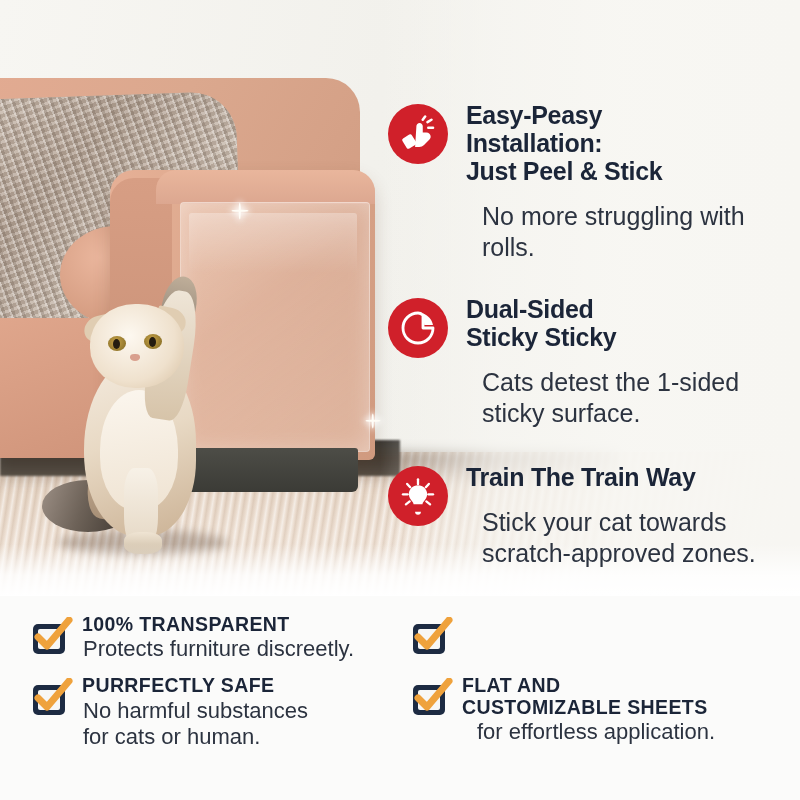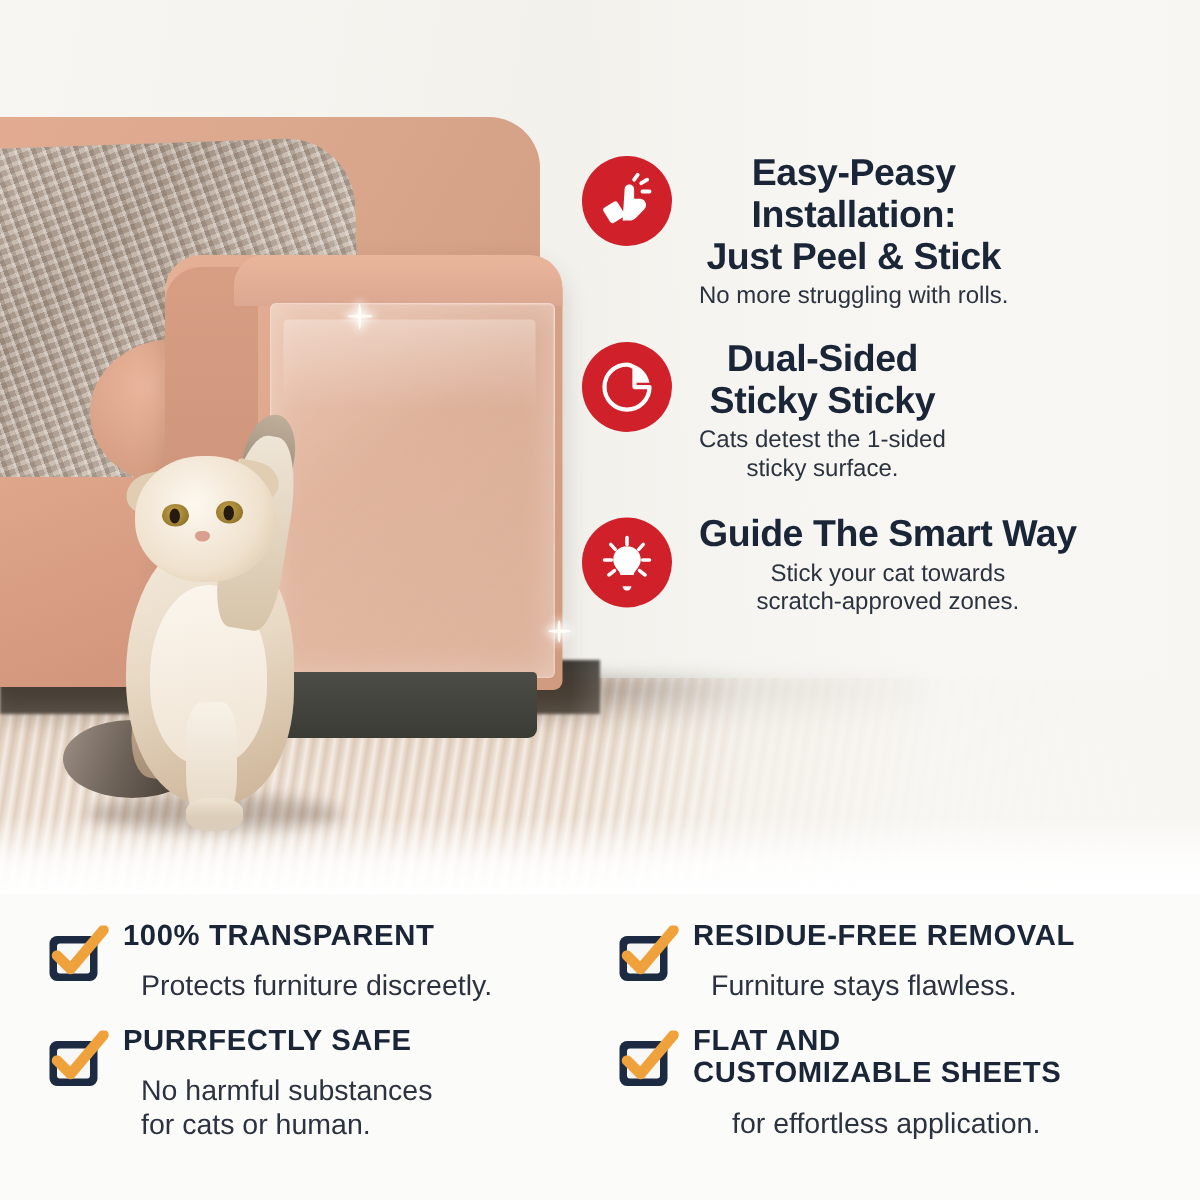--- a/index.html
+++ b/index.html
@@ -197,63 +197,63 @@
   .photo-fade{
     position:absolute;left:0;bottom:0;width:800px;height:52px;
     background:linear-gradient(180deg,rgba(255,255,255,0) 0%, rgba(255,255,255,.85) 60%, #ffffff 100%);
   }
   .photo-right-fade{
     position:absolute;right:0;top:0;width:420px;height:596px;
     background:linear-gradient(90deg,rgba(247,246,242,0) 0%, rgba(247,246,242,.78) 28%, rgba(248,247,243,.96) 58%, #f7f6f2 100%);
   }
 
   
-  .features{position:absolute;left:388px;top:100px;width:404px;text-align:center;}
+  .features{position:absolute;left:388px;top:100px;width:404px;}
   .feature{display:flex;align-items:flex-start;margin-bottom:16px;}
   .fico{
     flex:0 0 auto;width:60px;height:60px;border-radius:50%;
     display:flex;align-items:center;justify-content:center;margin-right:18px;margin-top:4px;
   }
   .ftext{padding-top:1px;}
   .fhead{
     font-size:25px;font-weight:bold;line-height:1.12;letter-spacing:-0.3px;
     color:#1b2538;margin:0 0 3px 0;white-space:pre-line;
   }
   .fsub{
-    font-size:16px;line-height:1.22;color:#2c3340;margin:0;white-space:pre-line;
+    font-size:25px;line-height:1.22;color:#2c3340;margin:16px;white-space:pre-line;
   }
 
   
   .checklist{
     position:absolute;left:0;top:596px;width:800px;height:204px;background:#fbfbfa;
   }
   .cl-grid{
     position:absolute;left:30px;top:16px;width:760px;
-    display:grid;grid-template-columns:380px 380px;row-gap:0;
+    display:grid;grid-template-columns:380px 380px;row-gap:10px;
   }
   .cl-item{display:flex;align-items:flex-start;}
   .cl-box{flex:0 0 auto;width:40px;height:40px;position:relative;margin-right:12px;margin-top:7px;}
   .cl-sq{
     position:absolute;left:3px;top:5px;width:32px;height:30px;border-radius:5px;
     background:#1d2b42;
   }
   .cl-sq::after{
     content:"";position:absolute;left:5px;top:5px;width:22px;height:20px;
     border-radius:2px;background:#f7f7f5;
   }
   .cl-check{
     position:absolute;left:1px;top:-2px;width:42px;height:38px;
   }
   .cl-txt{padding-top:2px;}
   .cl-head{
     font-size:19.5px;font-weight:bold;letter-spacing:.4px;line-height:1.1;
     color:#1b2538;margin:0 0 1px 0;white-space:pre-line;
   }
   .cl-sub{
-    font-size:19px;line-height:1.18;color:#2c3340;margin:12px;white-space:pre-line;
+    font-size:22px;line-height:1.18;color:#2c3340;margin:1px;white-space:pre-line;
   }
   .cl-item.indent .cl-sub{padding-left:14px;}
 </style>
 </head>
 <body>
 
 <div id="canvas">
 
   <div class="photo">
     <div class="wall"></div>
@@ -360,21 +360,21 @@
           </g>
           <path d="M24 11 c-6.2 0-11 4.7-11 10.6 0 4.1 2.2 6.6 3.8 8.6 1.2 1.5 1.8 2.4 1.8 3.8 h10.8 c0-1.4 .6-2.3 1.8-3.8 1.6-2 3.8-4.5 3.8-8.6 C35 15.7 30.2 11 24 11 Z" fill="#ffffff"></path>
           <g stroke="#D0202A" stroke-width="1.8" stroke-linecap="round">
             <line x1="19.5" y1="37" x2="28.5" y2="37"></line>
             <line x1="20.2" y1="40" x2="27.8" y2="40"></line>
           </g>
           <path d="M20.5 43 h7 a3.5 3.5 0 0 1 -7 0 Z" fill="#ffffff"></path>
         </svg>
       </div>
       <div class="ftext">
-        <p class="fhead">Guide The Smart Way</p>
+        <p class="fhead">Train The Train Way</p>
         <p class="fsub">Stick your cat towards
 scratch-approved zones.</p>
       </div>
     </div>
 
   </div>
 
   <div class="checklist">
     <div class="cl-grid">
 
@@ -391,24 +391,20 @@
         </div>
       </div>
 
       <div class="cl-item">
         <div class="cl-box">
           <div class="cl-sq"></div>
           <svg class="cl-check" viewBox="0 0 42 38">
             <path d="M7 20 L16 29 L38 3" fill="none" stroke="#EFA23C" stroke-width="7" stroke-linecap="round" stroke-linejoin="round"></path>
           </svg>
         </div>
-        <div class="cl-txt">
-          <p class="cl-head">RESIDUE-FREE REMOVAL</p>
-          <p class="cl-sub">Furniture stays flawless.</p>
-        </div>
       </div>
 
       <div class="cl-item">
         <div class="cl-box">
           <div class="cl-sq"></div>
           <svg class="cl-check" viewBox="0 0 42 38">
             <path d="M7 20 L16 29 L38 3" fill="none" stroke="#EFA23C" stroke-width="7" stroke-linecap="round" stroke-linejoin="round"></path>
           </svg>
         </div>
         <div class="cl-txt">

